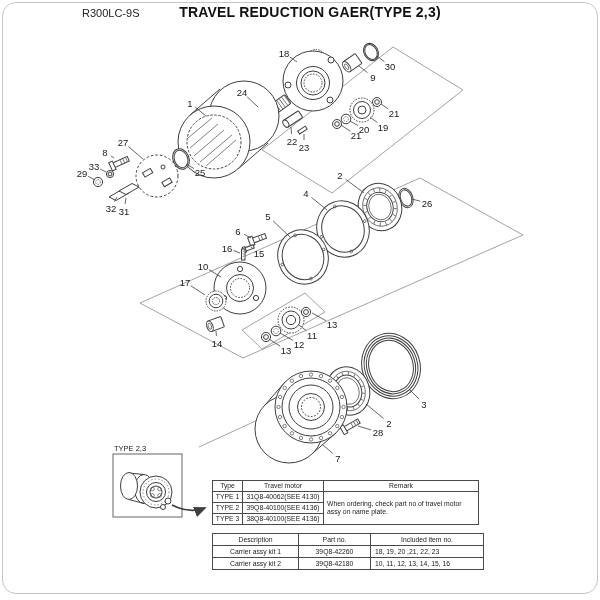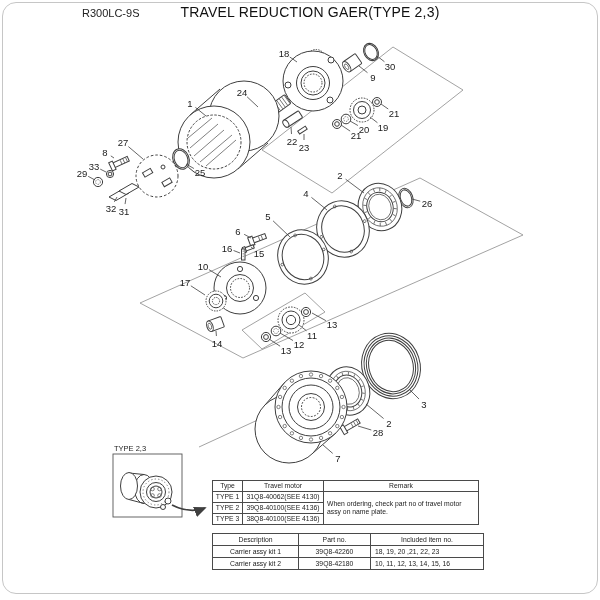--- a/index.html
+++ b/index.html
@@ -2,21 +2,21 @@
 <html><head>
 <meta charset="utf-8">
 <style>
   html,body{margin:0;padding:0;background:#fff;}
   .page{position:relative;width:600px;height:596px;background:#fff;overflow:hidden;
         font-family:"Liberation Sans",sans-serif;color:#1a1a1a;}
   .frame{position:absolute;left:2px;top:2px;right:2px;bottom:2px;
          border:1px solid #c6c6c6;border-radius:14px;pointer-events:none;}
   .model{position:absolute;left:82px;top:7px;font-size:11px;color:#222;}
   .title{position:absolute;left:150px;top:4px;width:320px;text-align:center;
-         font-size:14px;font-weight:400;letter-spacing:.2px;color:#111;}
+         font-size:14px;font-weight:700;letter-spacing:.2px;color:#111;}
   svg{position:absolute;left:0;top:0;}
   .fw{fill:#fff;stroke:#3f3f3f;stroke-width:1;}
   .ln{fill:none;stroke:#3f3f3f;stroke-width:1;}
   .ln7{fill:none;stroke:#4a4a4a;stroke-width:.7;}
   .box{fill:none;stroke:#8c8c8c;stroke-width:.8;}
   .callout-text{font-family:"Liberation Sans",sans-serif;font-size:9.5px;fill:#1a1a1a;}
   .leader{stroke:#3f3f3f;stroke-width:.8;}
   .tbox-label{font-family:"Liberation Sans",sans-serif;font-size:7.5px;fill:#222;}
   table{position:absolute;border-collapse:collapse;table-layout:fixed;
         font-size:6.8px;color:#1c1c1c;background:#fff;}

